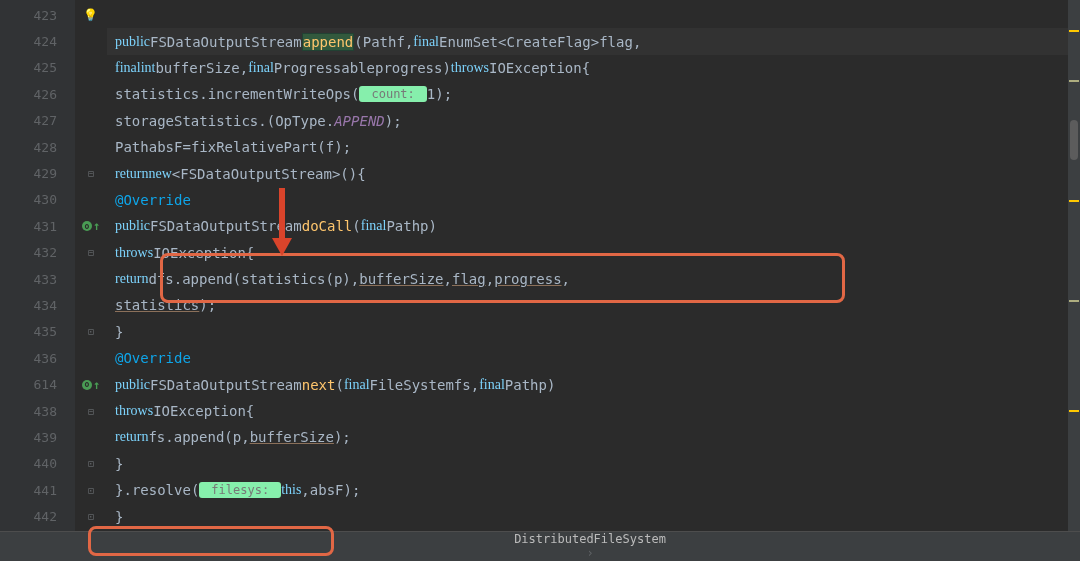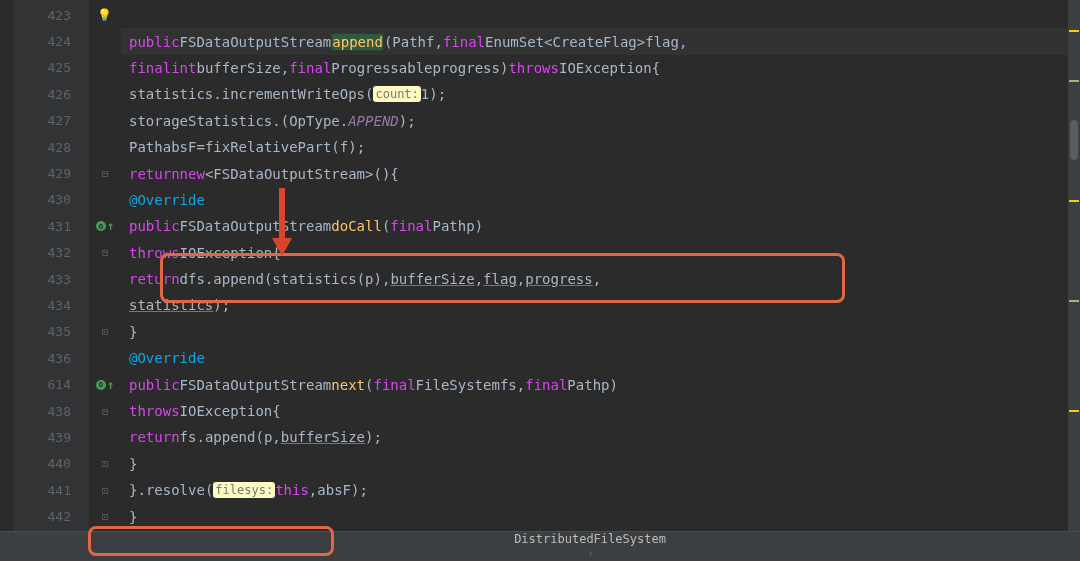--- a/index.html
+++ b/index.html
@@ -15,21 +15,20 @@
     }
     .editor {
       display: flex;
       height: 100%;
     }
     .gutter {
       background: #313335;
       width: 75px;
       flex-shrink: 0;
       padding-top: 2px;
-      margin-left: 14px;
     }
     .gutter-line {
       height: 26.4px;
       display: flex;
       align-items: center;
       justify-content: flex-end;
       padding-right: 18px;
       color: #606366;
       font-size: 13px;
       position: relative;
@@ -79,26 +78,26 @@
     }
     .code-line {
       height: 26.4px;
       display: flex;
       align-items: center;
       white-space: pre;
       padding-left: 8px;
       position: relative;
     }
     .hl-line { background: #323232; }
-    .kw { color: #d946ef; }
+    .kw { color: #7dd3fc; font-family: Liberation Serif, serif; }
     .method { color: #ffc66d; }
     .anno { color: #0ea5e9; }
     .param { color: #a9b7c6; text-decoration: underline; text-decoration-color: #8b705a; }
     .italic-const { color: #9876aa; font-style: italic; }
-    .hint { background: #fef9c3; color: #787878; padding: 1px 2px; border-radius: 3px; font-size: 12px; }
+    .hint { background: #86efac; color: #787878; padding: 1px 12px; border-radius: 3px; font-size: 12px; }
     .caret-hl { background: #32593d; border: 1px solid #214133; padding: 0 0px; }
     .redbox {
       position: absolute;
       border: 3px solid #e16745;
       border-radius: 8px;
       pointer-events: none;
       z-index: 5;
     }
     .redbox1 { left: 160px; top: 253px; width: 685px; height: 50px; }
     .redbox2 { left: 88px; top: 526px; width: 246px; height: 30px; }

